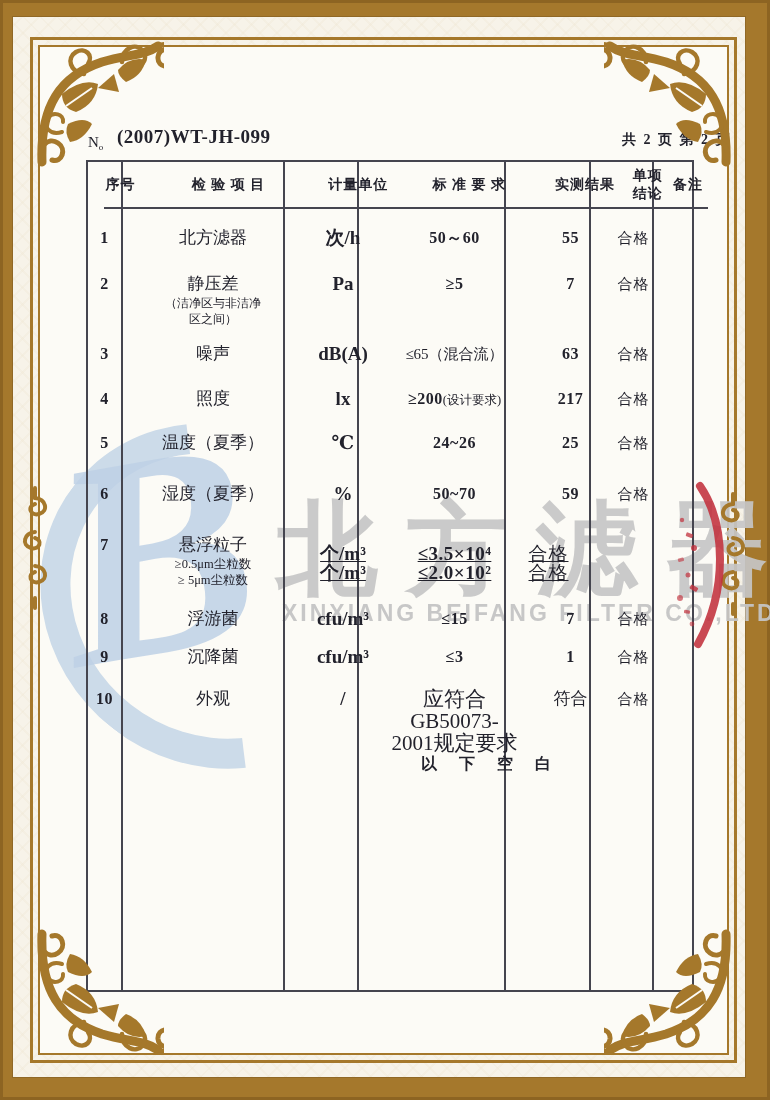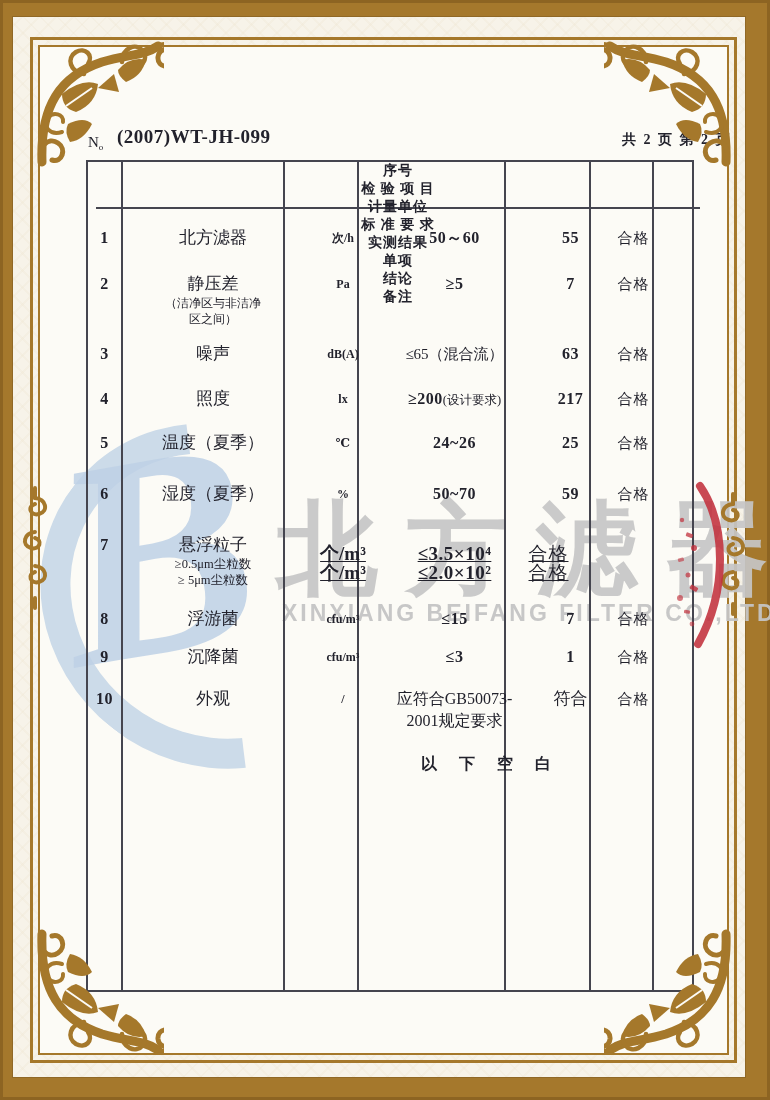--- a/index.html
+++ b/index.html
@@ -67,29 +67,29 @@
   .pageinfo{position:absolute; left:622px; top:131px; z-index:4; font-size:14px; font-weight:bold; letter-spacing:2px;}
 
   
   .doc-table{
     position:absolute; left:86px; top:160px; width:604px; height:828px; z-index:3;
     border:2px solid #45454f;
   }
   .vline{position:absolute; top:0; bottom:0; width:1.5px; background:#45454f;}
   .v0{left:33px}.v1{left:195px}.v2{left:269px}.v3{left:416px}.v4{left:501px}.v5{left:564px}
   .thead{
-    position:absolute; left:8px; top:0; width:100%; height:45px;
-    border-bottom:2px solid #45454f; display:flex; align-items:center;flex-direction:column;
+    position:absolute; left:16px; top:0; width:100%; height:45px;
+    border-bottom:2px solid #45454f; display:flex; align-items:center;
   }
   .th{font-size:14px; font-weight:bold; text-align:center; letter-spacing:1px;}
   .c0{width:33px}.c1{width:184px}.c2{width:76px}.c3{width:147px}.c4{width:85px}.c5{width:41px}.c6{width:40px}
   .rstrip{position:absolute; left:0; width:100%; display:flex; align-items:flex-start;}
   .cl{text-align:center; line-height:22px; font-size:17px;}
   .num{font-size:16px; font-weight:600; letter-spacing:.5px;}
-  .unit{font-size:12px; font-weight:600;}
+  .unit{font-size:19px; font-weight:600;}
   .ok{font-size:15px; letter-spacing:1px;}
   .sub{display:block; font-size:12px; line-height:16px; font-weight:normal; letter-spacing:0;}
   .two{padding-top:10px; line-height:19px; font-size:19px;text-decoration:underline;}
   .note{font-size:12.5px;}
   .blank{font-size:16px; letter-spacing:9px; font-weight:600;margin-left:36px;}
 
   
   .stamp{position:absolute; left:660px; top:478px; z-index:9;}
 </style>
 </head>
@@ -316,21 +316,21 @@
       <div class="cl c2 unit">cfu/m³</div>
       <div class="cl c3 num">≤3</div>
       <div class="cl c4 num">1</div>
       <div class="cl c5 ok">合格</div>
     </div>
 
     <div class="rstrip" style="top:526px">
       <div class="cl c0 num">10</div>
       <div class="cl c1">外观</div>
       <div class="cl c2 unit">/</div>
-      <div class="cl c3" style="font-size:16px">
+      <div class="cl c3" style="font-size:21px">
         <span style="display:block">应符合GB50073-</span>
         <span style="display:block">2001规定要求</span>
       </div>
       <div class="cl c4">符合</div>
       <div class="cl c5 ok">合格</div>
     </div>
 
     <div class="rstrip" style="top:591px">
       <div class="cl c0"></div>
       <div class="cl c1"></div>

